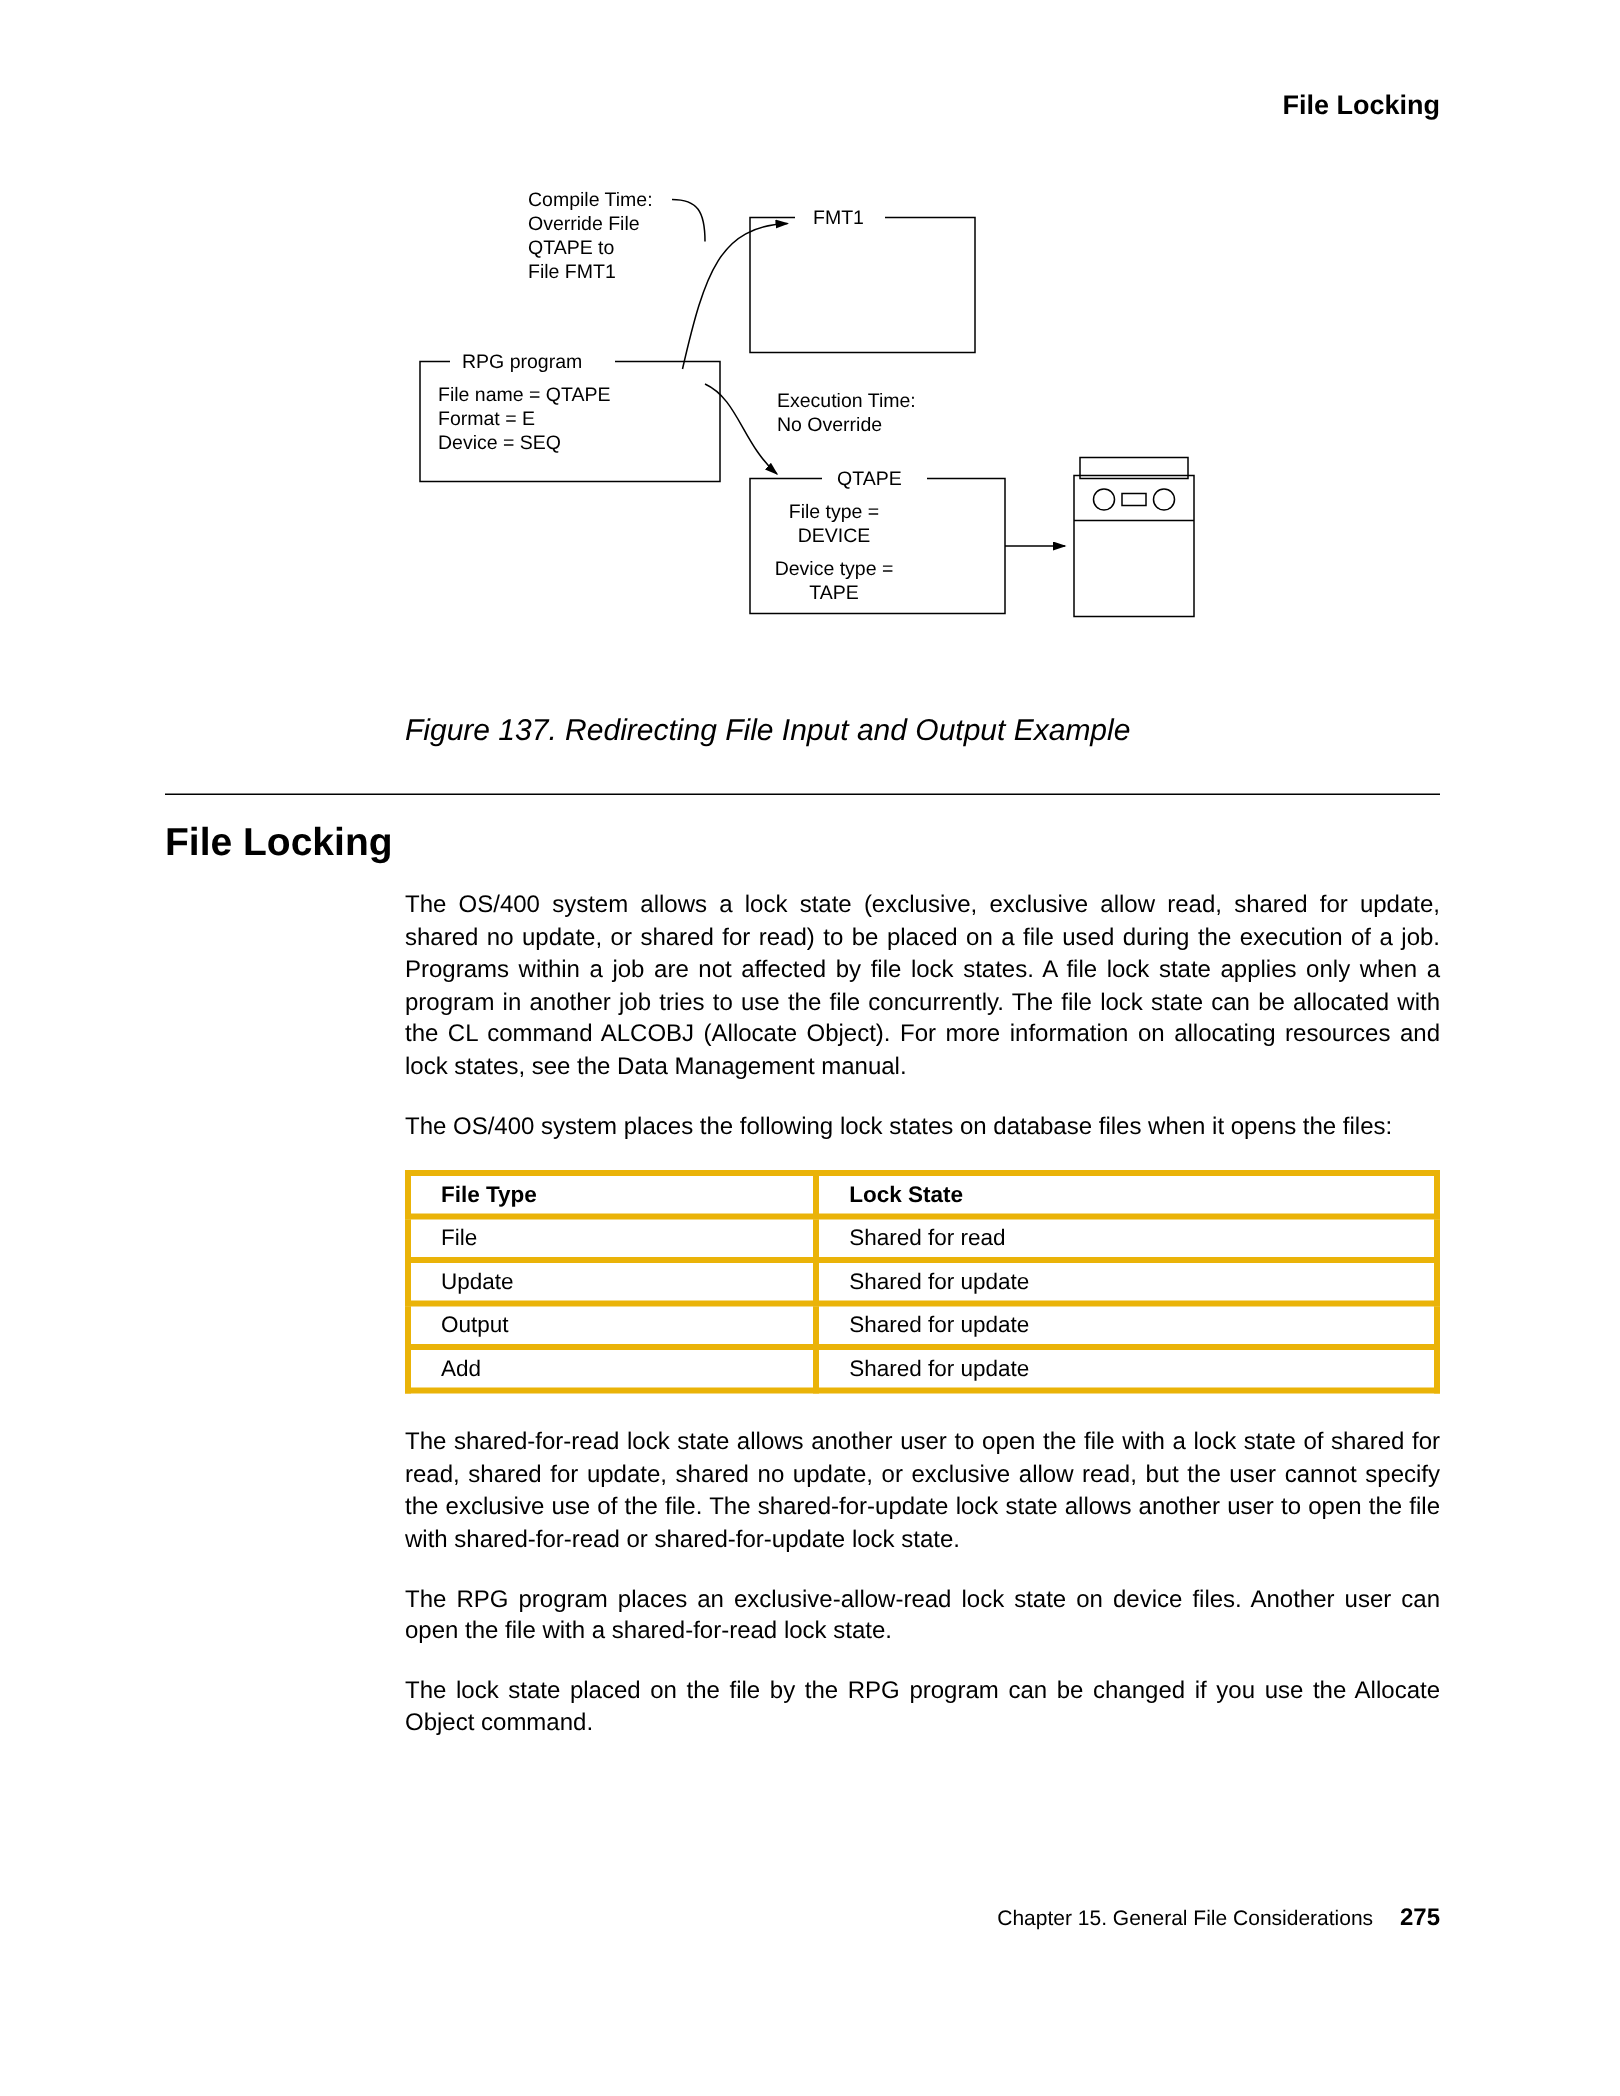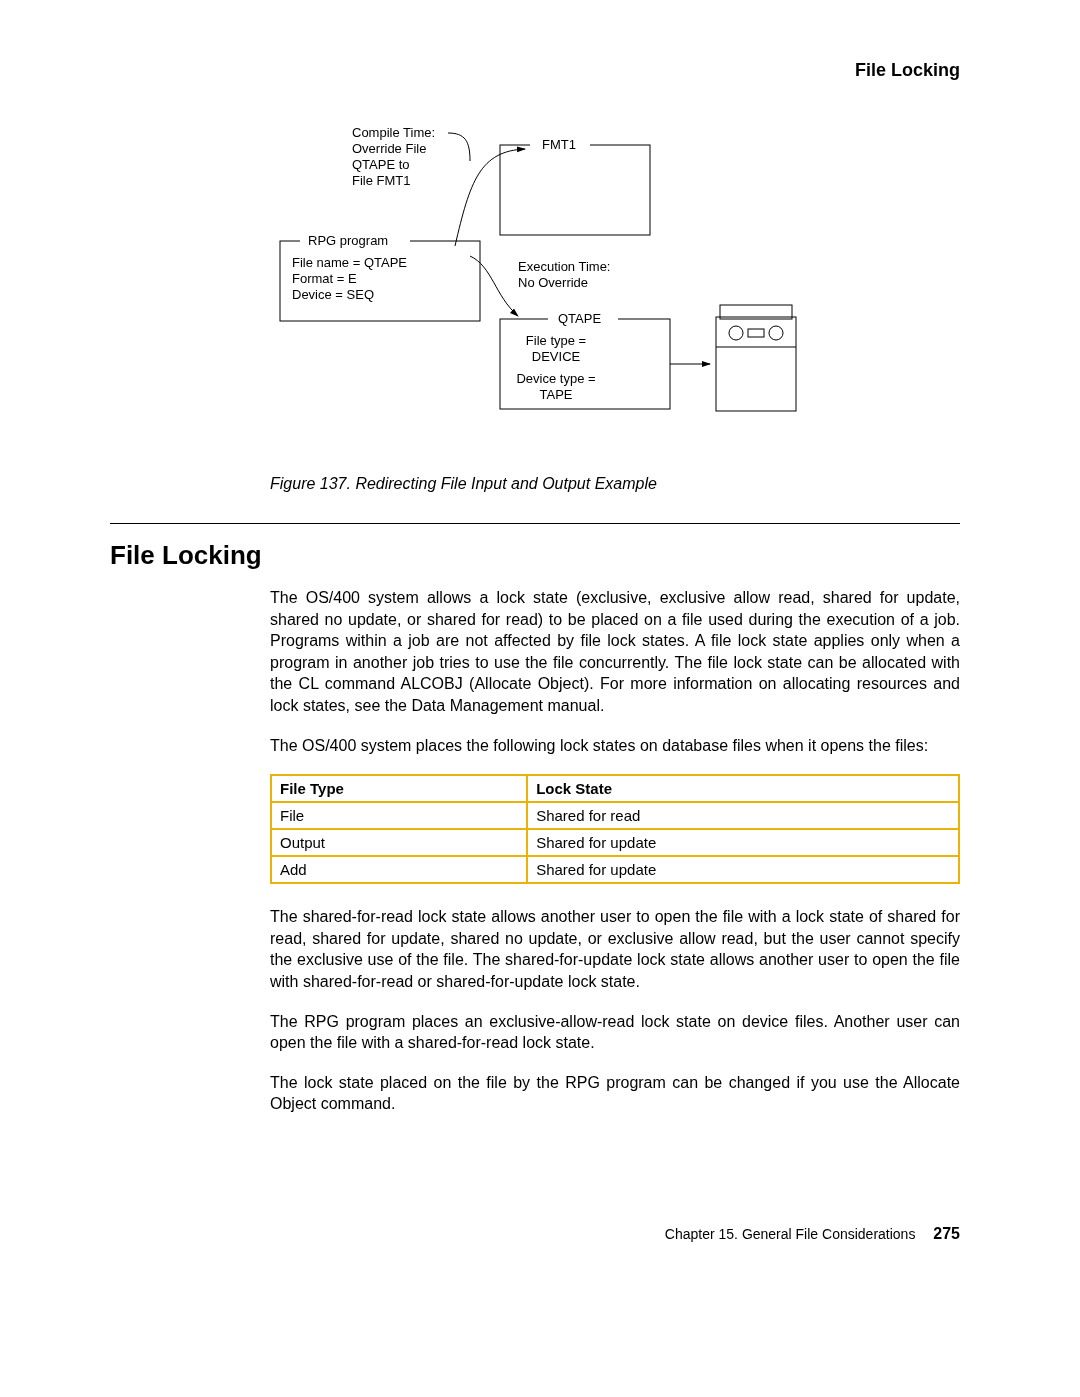--- a/index.html
+++ b/index.html
@@ -17,21 +17,21 @@
     font-weight: bold;
     font-size: 18px;
     margin-bottom: 40px;
   }
   .figure-wrap {
     margin: 0 0 6px 160px;
     width: 560px;
   }
   .caption {
     font-style: italic;
-    font-size: 16px;
+    font-size: 20px;
     margin: 10px 0 30px 160px;
   }
   hr.rule {
     border: none;
     border-top: 1px solid #000;
     margin: 30px 0 16px 0;
   }
   h1.section {
     font-size: 26px;
     font-weight: bold;
@@ -46,22 +46,22 @@
     text-align: justify;
   }
   .body-col p .ital { }
   table.lock {
     border-collapse: collapse;
     width: 100%;
     margin: 4px 0 22px 0;
     font-size: 15px;
   }
   table.lock th, table.lock td {
-    border: 2px solid #eab308;
-    padding: 4px 8px;
+    border: 4px solid #eab308;
+    padding: 4px 20px;
     text-align: left;
   }
   table.lock th { font-weight: bold; }
   .footer {
     text-align: right;
     font-size: 14px;
     margin-top: 110px;
   }
   .footer .pg { font-weight: bold; font-size: 16px; margin-left: 14px; margin-top: 38px; }
 
@@ -147,20 +147,24 @@
         <th>File Type</th>
         <th>Lock State</th>
       </tr>
     </thead>
     <tbody>
       <tr>
         <td>File</td>
         <td>Shared for read</td>
       </tr>
       <tr>
+        <td>Update</td>
+        <td>Shared for update</td>
+      </tr>
+      <tr>
         <td>Output</td>
         <td>Shared for update</td>
       </tr>
       <tr>
         <td>Add</td>
         <td>Shared for update</td>
       </tr>
     </tbody>
   </table>
 

